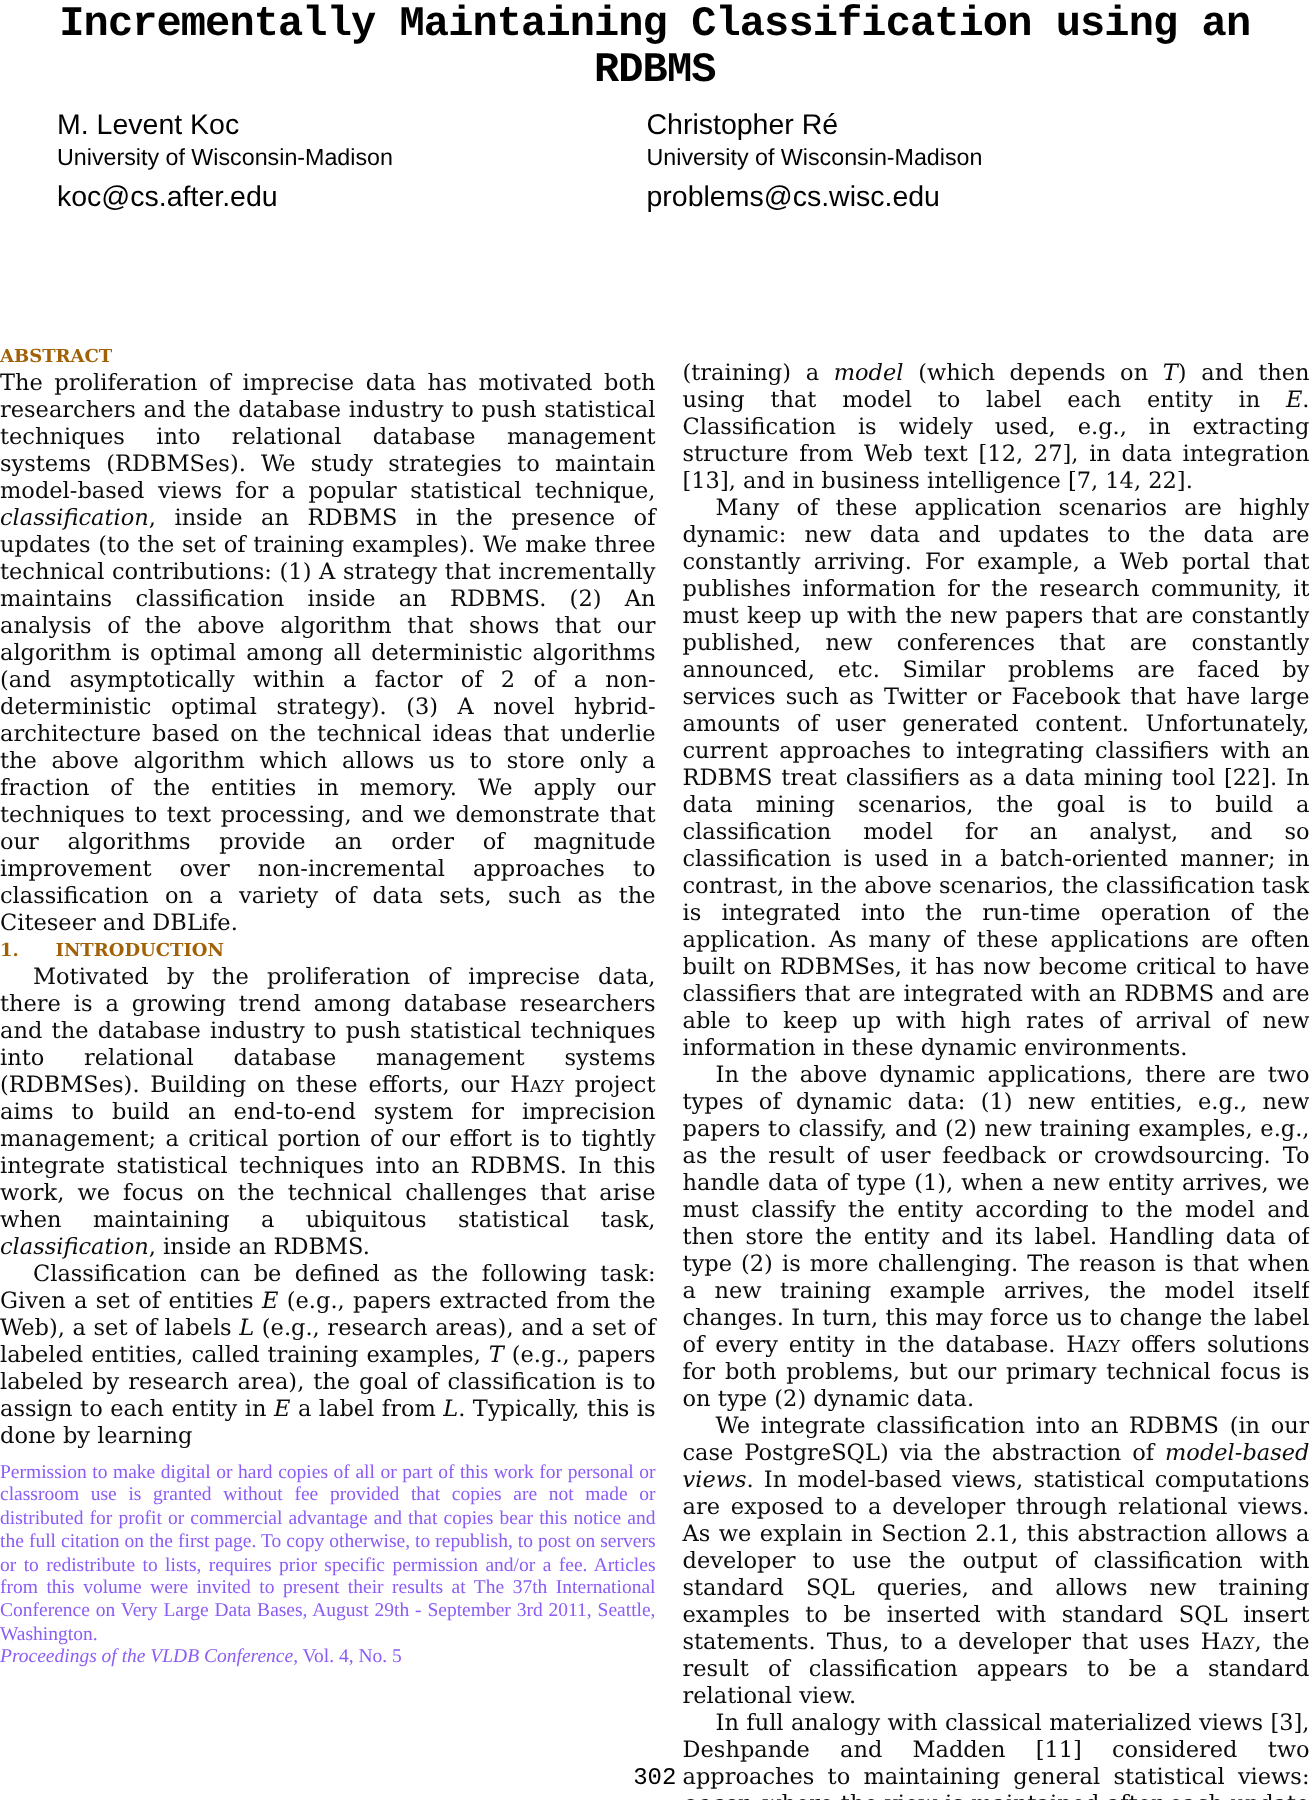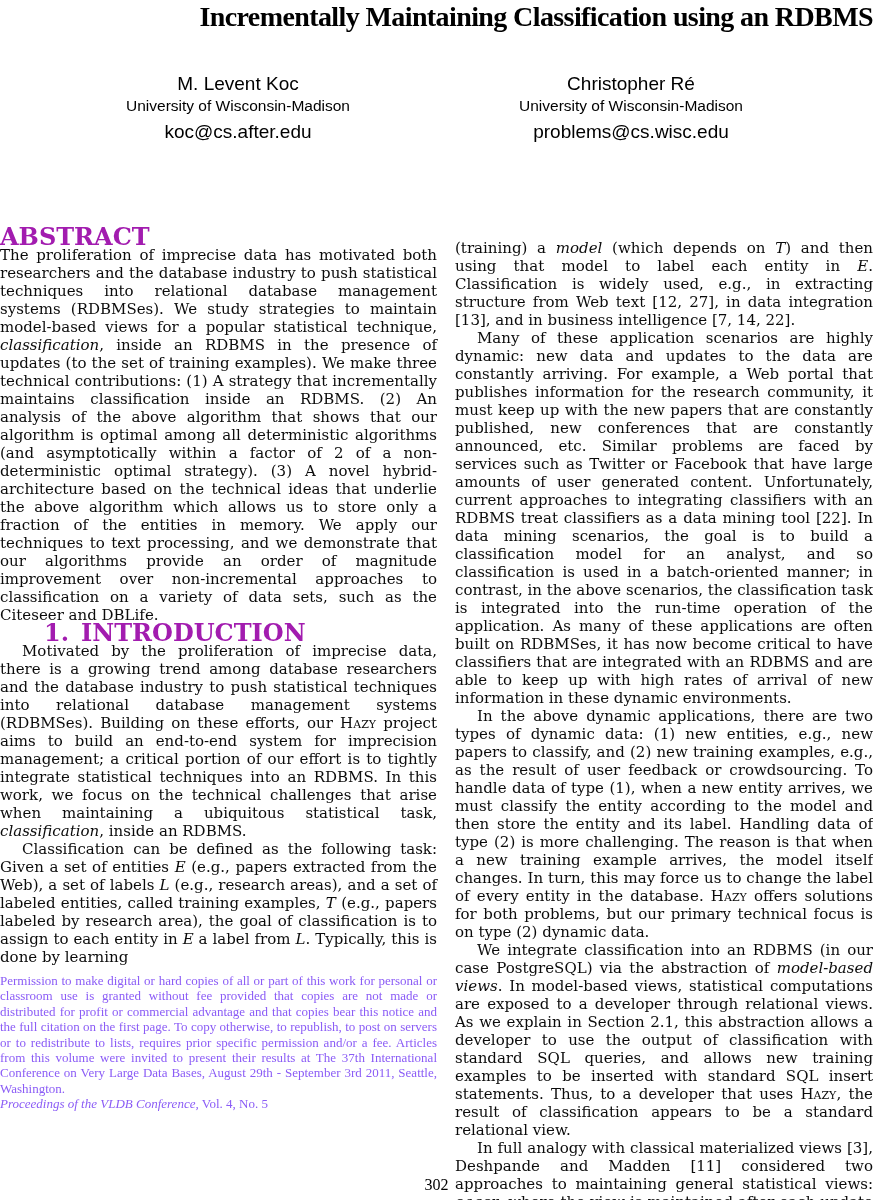--- a/index.html
+++ b/index.html
@@ -10,33 +10,32 @@
     background: #ffffff;
     color: #0a0a0a;
     overflow: hidden;
   }
 
   
   .title {
     position: absolute;
     top: 1px; left: 0;
     width: 100%;
-    text-align: right;
-    font-family: Liberation Serif, serif;
+    text-align: center;
+    font-family: Liberation Mono, monospace;
     font-weight: bold;
     font-size: 28px;
     letter-spacing: -0.6px;
     color: #000;
     margin: 0;
   }
   .author {
     position: absolute;
     top: 72px;
     width: 400px;
-    text-align: center;
     font-family: "Liberation Sans", sans-serif;
     color: #000;
   }
   .author-a0 { left: 38px; }
   .author-a1 { left: 431px; }
   .author-name  { font-size: 19px;   line-height: 23px; }
   .author-affil { font-size: 15.5px; line-height: 21px; }
   .author-email { font-size: 19px;   line-height: 24px; margin-top: 4px; }
 
   
@@ -46,28 +45,28 @@
     font-size: 15px;
     line-height: 18px;
     text-align: justify;
     color: #0b0b0b;
   }
   .col-left  { left: 0;     top: 228px; width: 437px; }
   .col-right { left: 455px; top: 239px; width: 418px; }
 
   .col h2 {
     font-family: "DejaVu Serif", serif;
-    font-size: 24px;
+    font-size: 12px;
     font-weight: bold;
     margin: 0;
     text-align: left;
-    color: #a21caf;
+    color: #a16207;
   }
   .h-abstract { margin-bottom: 10px; }
-  .h-intro    { margin-top: 15px; margin-bottom: 9px; padding-left: 44px; }
+  .h-intro    { margin-top: 15px; margin-bottom: 9px; }
   .sec-num { display: inline-block; width: 37px; }
 
   .col p { margin: 0; }
   p.ind { text-indent: 22px; }
   em { font-style: italic; }
   .sc { font-variant: small-caps; }
 
   
   .footnote {
     position: absolute;
@@ -81,21 +80,21 @@
   }
   .footnote p { margin: 0; }
   .footnote .proc { text-align: left; }
   .footnote .copy { text-align: left; }
 
   .page-num {
     position: absolute;
     top: 1176px; left: 0;
     width: 100%;
     text-align: center;
-    font-family: Liberation Serif, serif;
+    font-family: Liberation Mono, monospace;
     font-size: 16px;
     color: #000;
   }
 </style>
 </head>
 <body>
 
 <div class="page">
 
   <h1 class="title">Incrementally Maintaining Classification using an RDBMS</h1>

